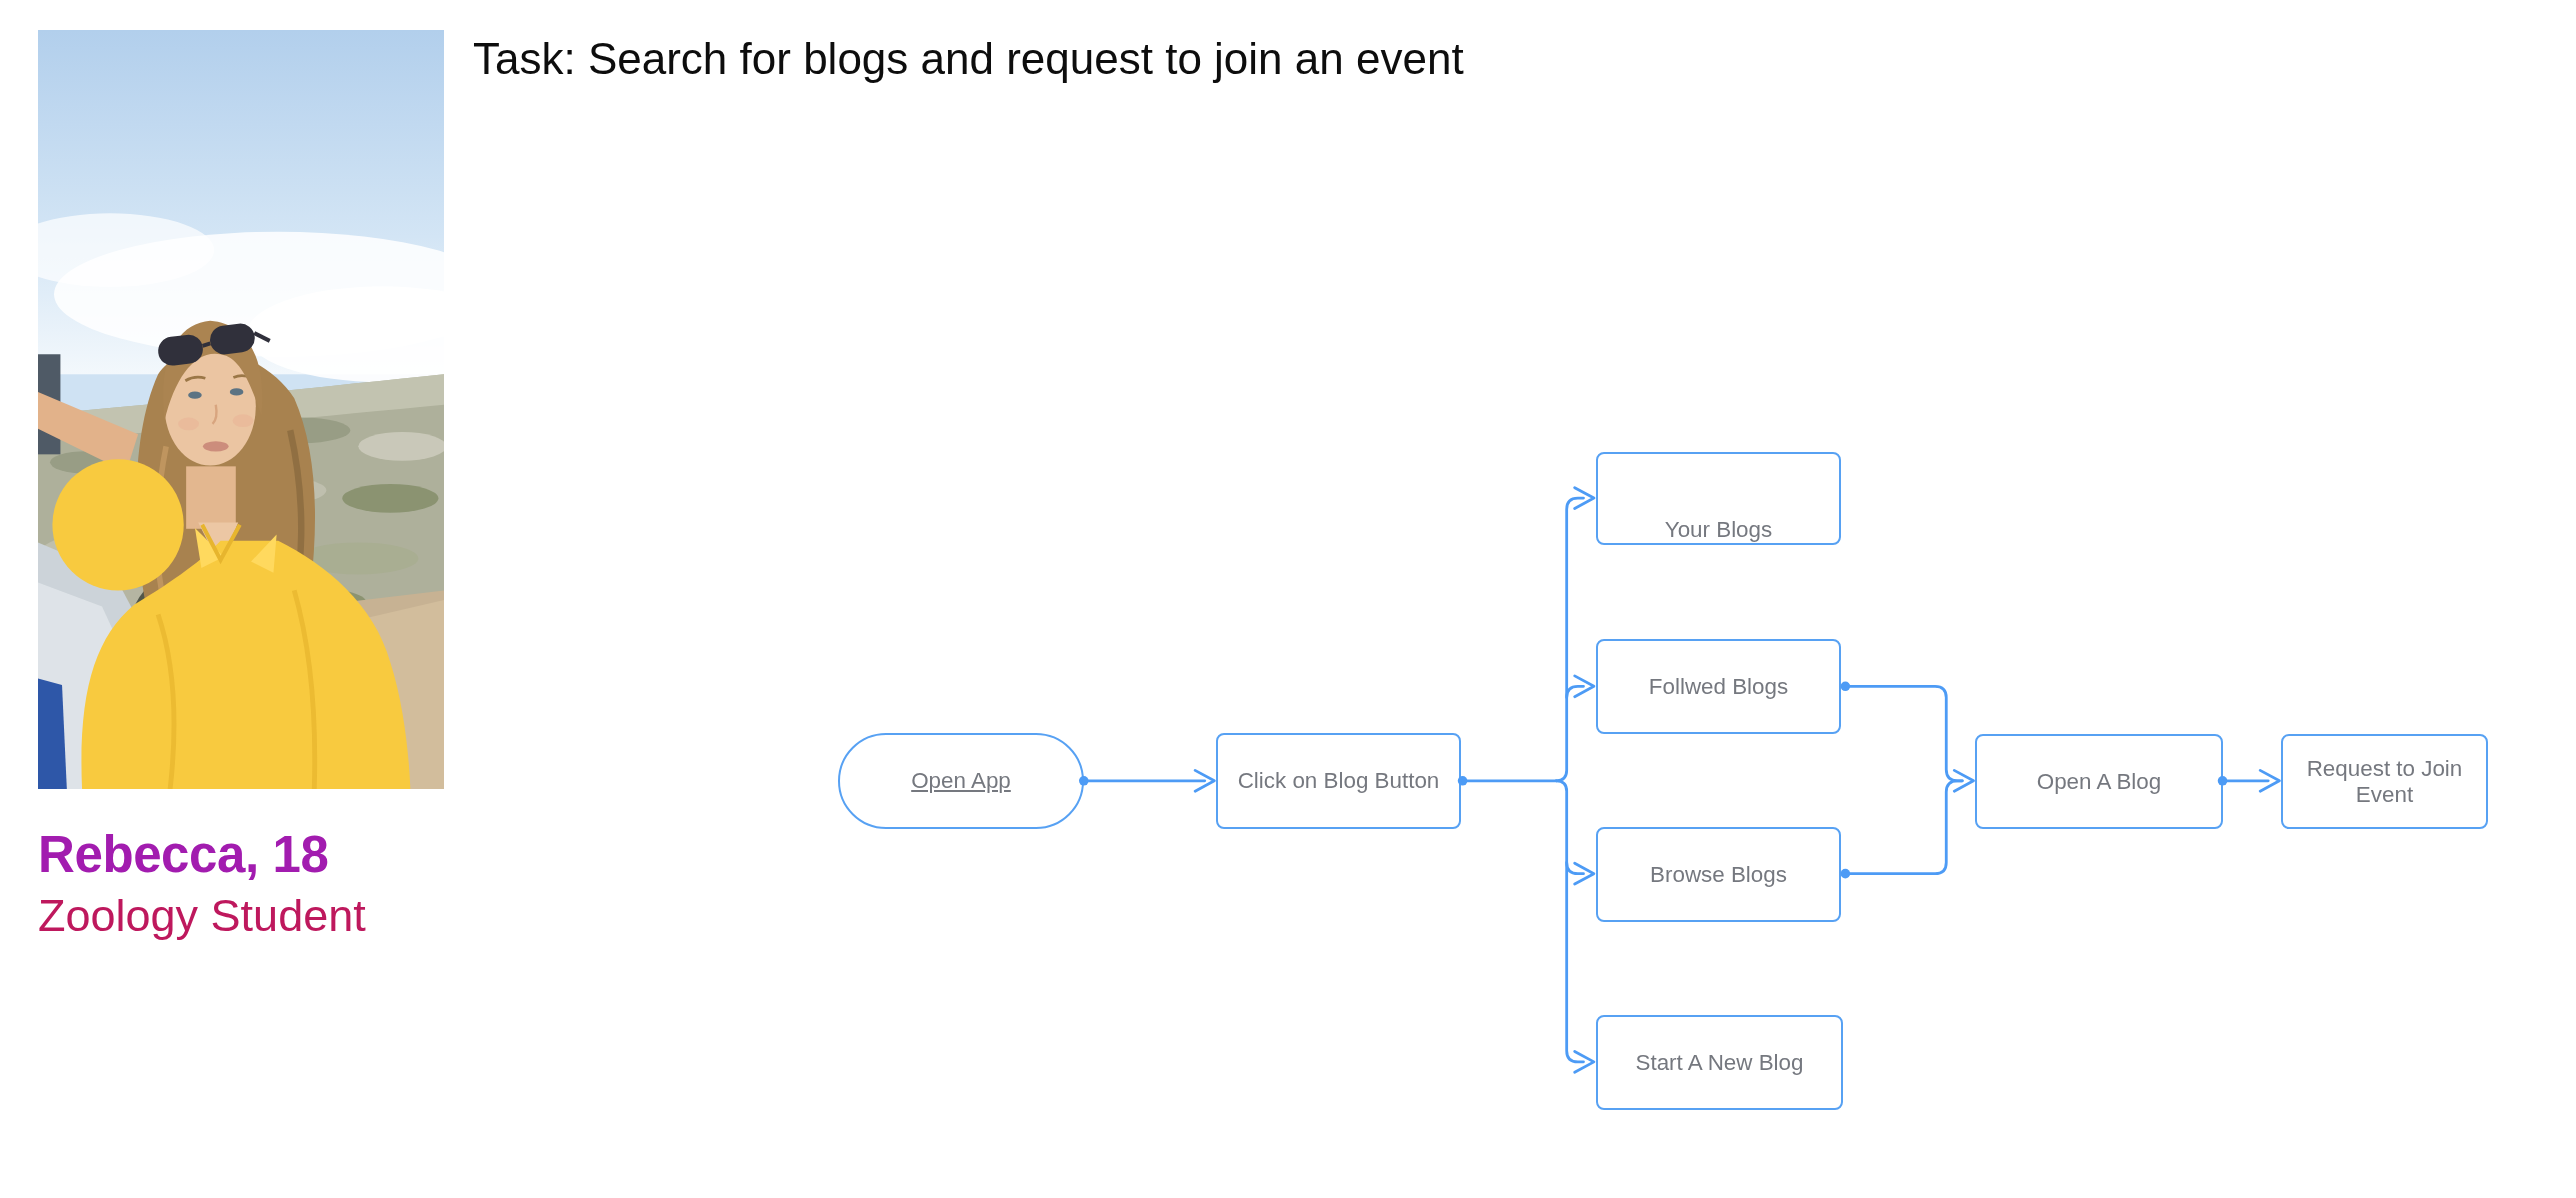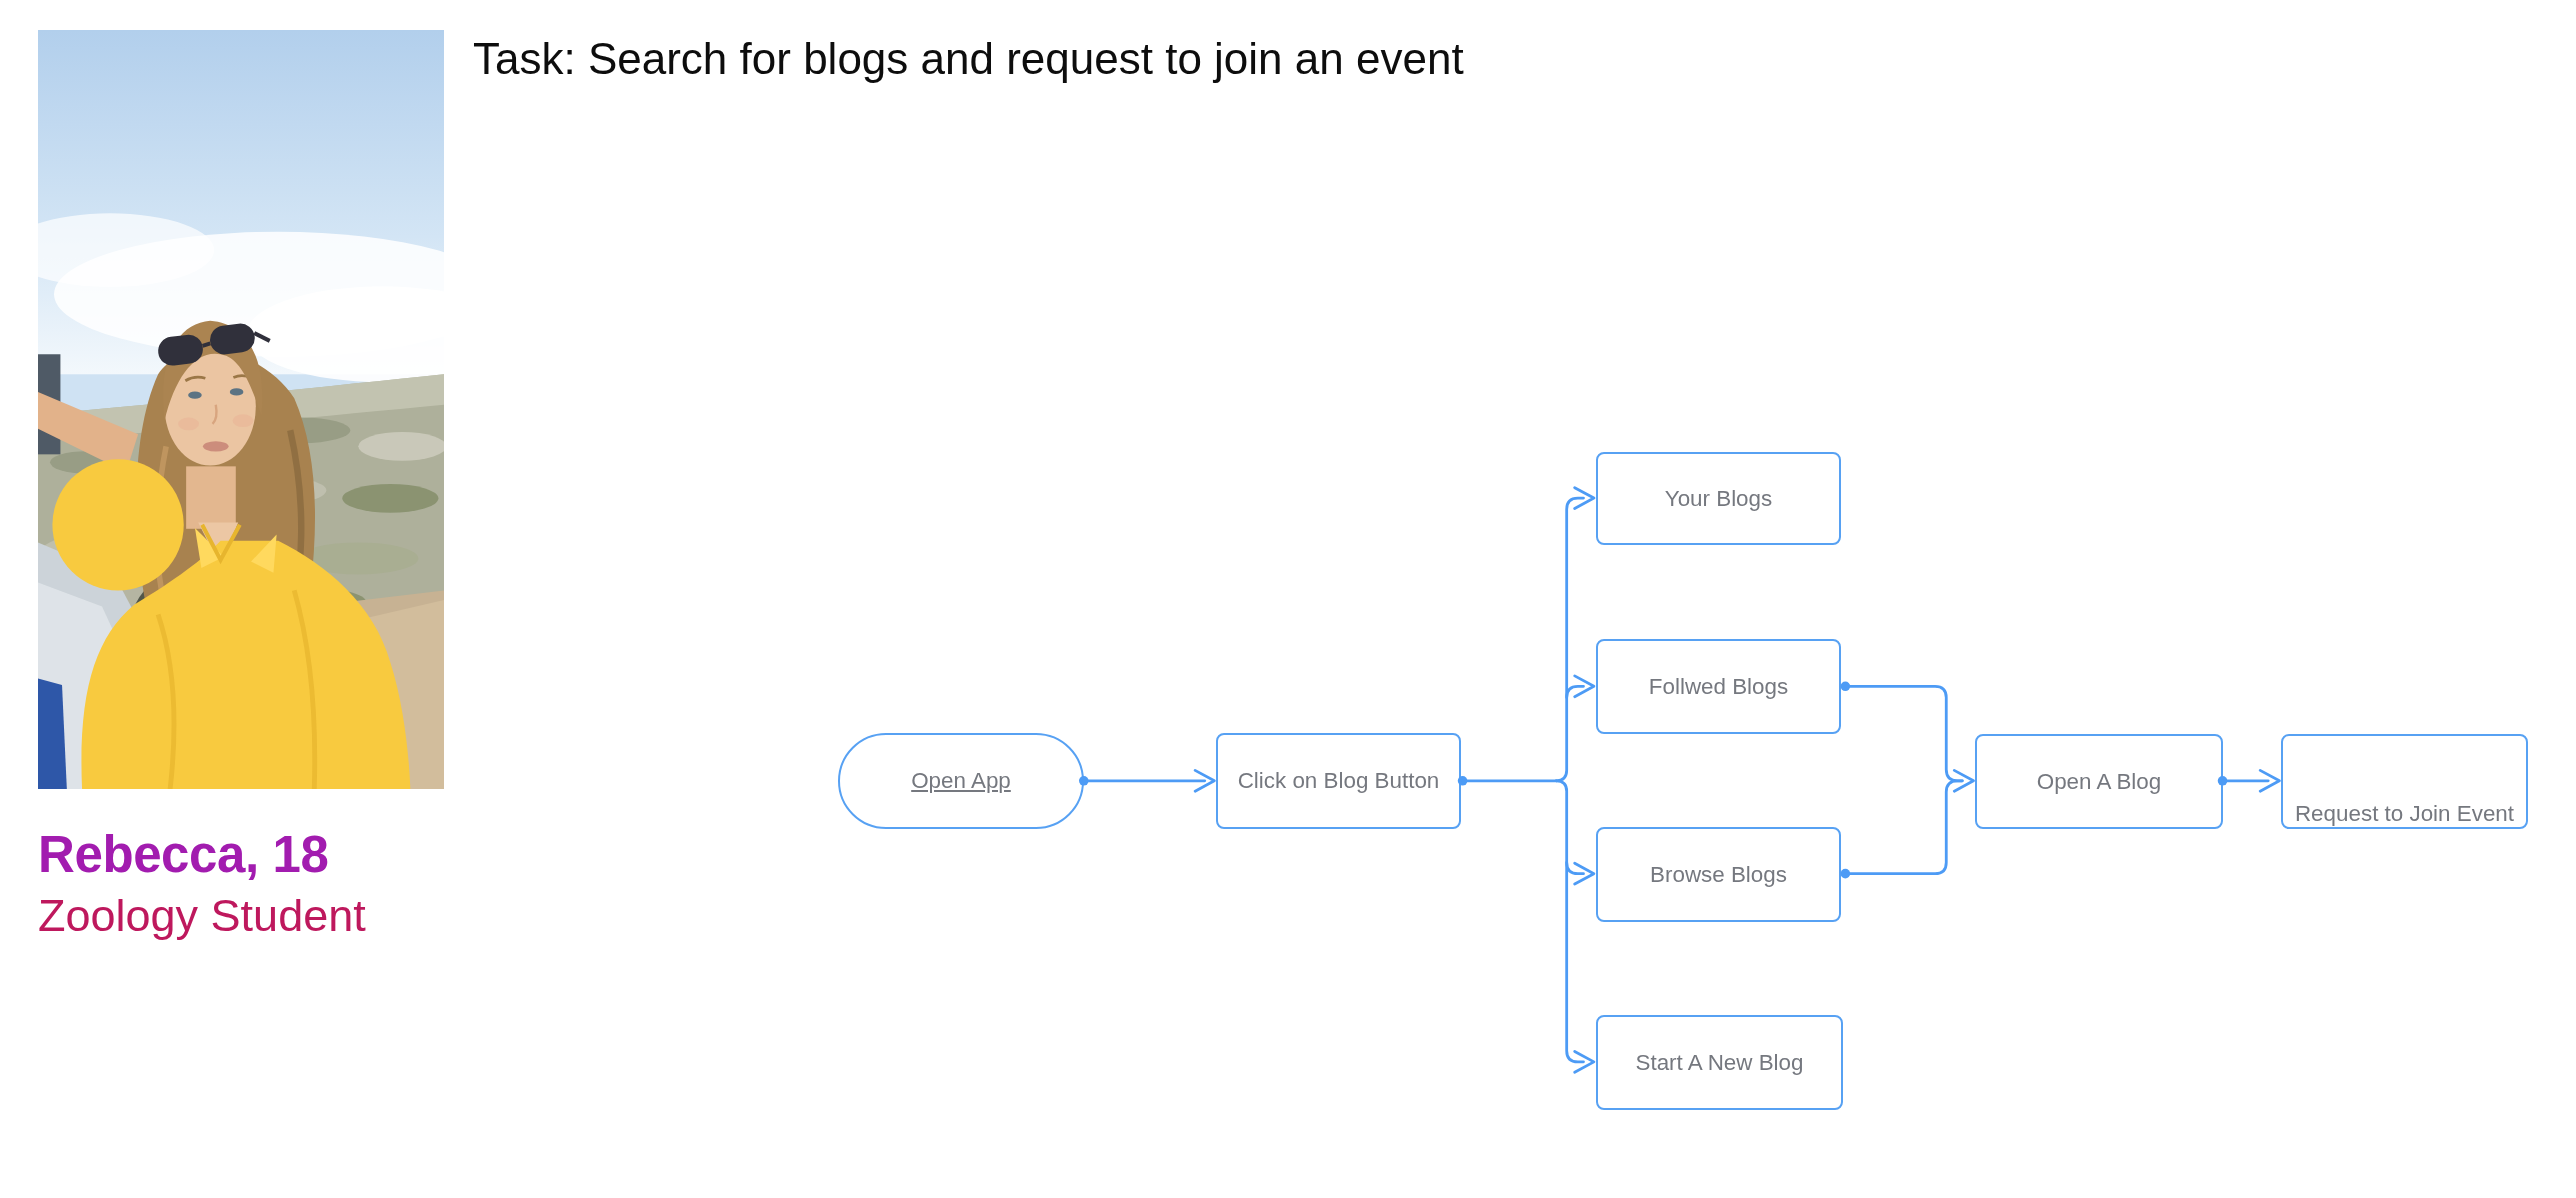--- a/index.html
+++ b/index.html
@@ -41,26 +41,26 @@
   .node{
     position:absolute;box-sizing:border-box;z-index:5;
     border:2.8px solid #57A1F3;border-radius:8px;background:#ffffff;
     display:flex;align-items:center;justify-content:center;
     color:#75787F;font-size:22.4px;text-align:center;
   }
   .node.pill{border-radius:50px;text-decoration:underline;}
 
   .n-open-app      {left:838px;top:733px;width:246px;height:96px;}
   .n-click-blog    {left:1216px;top:733px;width:245px;height:96px;}
-  .n-your-blogs    {left:1596px;top:452px;width:245px;height:93px;}
+  .n-your-blogs    {left:1596px;top:452px;width:245px;height:93px;align-items:flex-end;}
   .n-follwed-blogs {left:1596px;top:639px;width:245px;height:95px;}
   .n-browse-blogs  {left:1596px;top:827px;width:245px;height:95px;}
   .n-start-blog    {left:1596px;top:1015px;width:247px;height:95px;}
   .n-open-a-blog   {left:1975px;top:734px;width:248px;height:95px;}
-  .n-request-join  {left:2281px;top:734px;width:247px;height:95px;align-items:flex-end;}
+  .n-request-join  {left:2281px;top:734px;width:207px;height:95px;}
 
   .edge{stroke:#4D9BF5;stroke-width:3.5;fill:none;stroke-linecap:round;stroke-linejoin:round;}
   .edge-dot{fill:#4D9BF5;stroke:none;}
 </style>
 </head>
 <body>
 
 <div class="photo">
   <svg viewBox="0 0 507 948" preserveAspectRatio="none">
     <defs>

